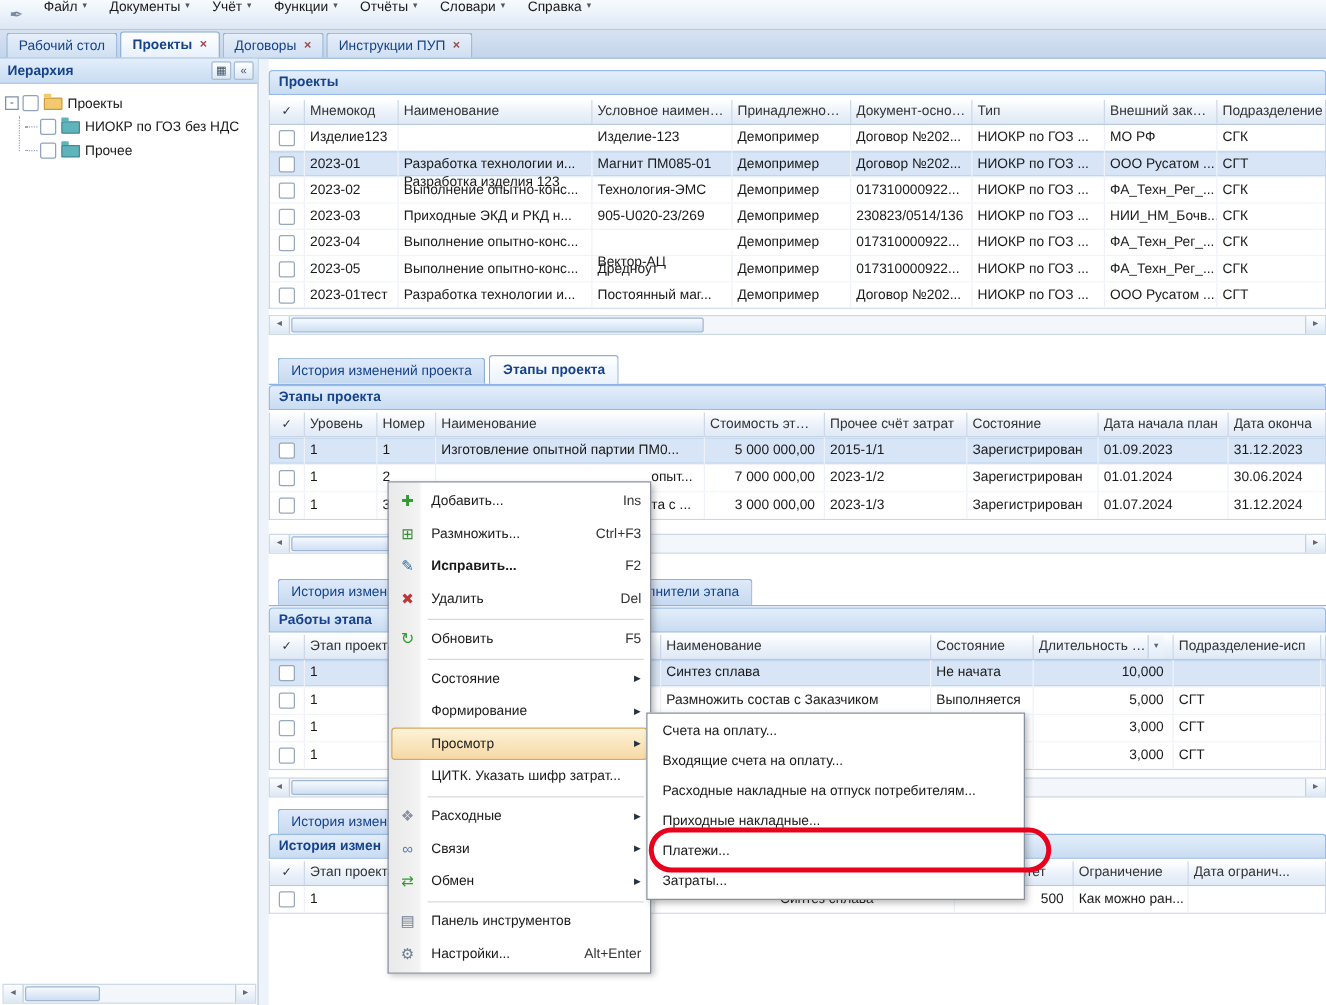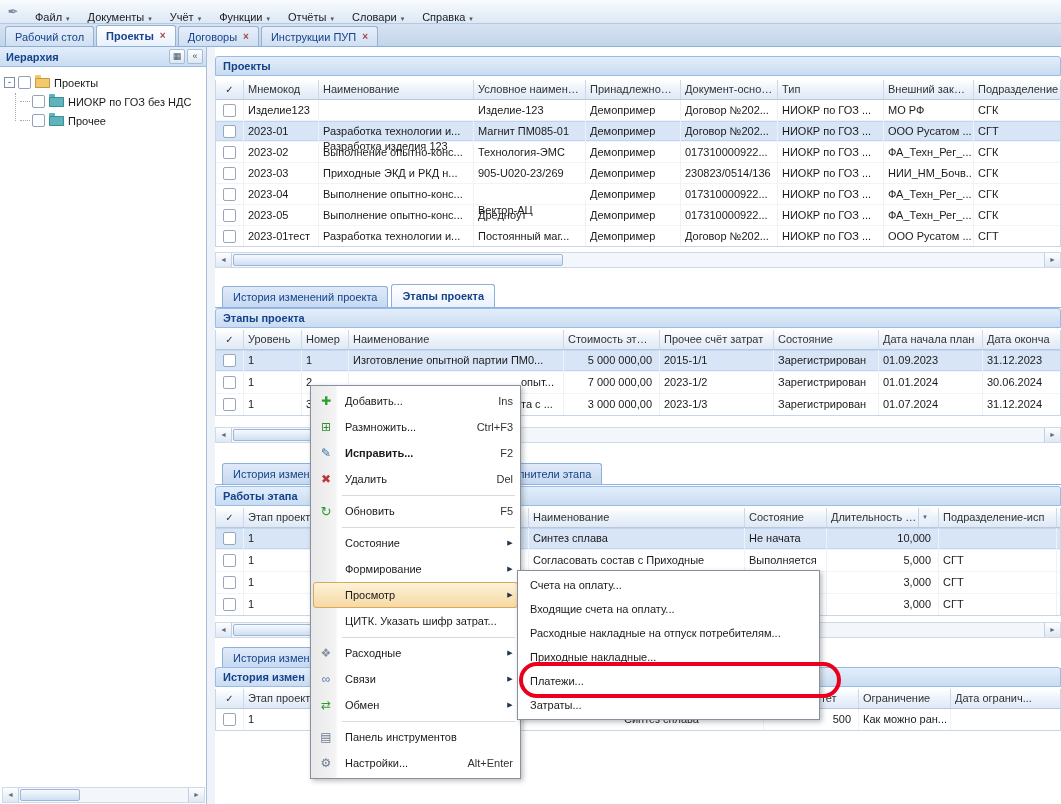--- a/index.html
+++ b/index.html
@@ -4,21 +4,21 @@
 <style>
   *{box-sizing:border-box;margin:0;padding:0}
   html,body{width:1061px;height:804px;overflow:hidden}
   body{font-family:"Liberation Sans","DejaVu Sans",sans-serif;font-size:11px;color:#1a1a1a;background:#fff}
   .app{position:relative;width:1061px;height:804px;background:#fff;overflow:hidden}
 
   
   .menubar{position:absolute;left:0;top:0;width:100%;height:24px;background:linear-gradient(#f8fbfe,#dce8f5);border-bottom:1px solid #b7c9de;display:flex;align-items:center}
   .logo{width:26px;text-align:center;color:#7a8aa0;font-size:13px}
   .mb-items{display:flex;height:100%}
-  .mb-item{display:flex;align-items:flex-end;padding:0 9px;cursor:pointer}
+  .mb-item{display:flex;align-items:flex-start;padding:0 9px;cursor:pointer}
   .mb-arrow{font-size:7px;color:#555;margin-left:4px}
 
   
   .tabbar{position:absolute;left:0;top:24px;width:100%;height:23px;background:linear-gradient(#d7e3f2,#c3d5ea);border-bottom:1px solid #8fb0d4;display:flex;align-items:flex-end;padding-left:4px}
   .wtab{display:flex;align-items:center;height:20px;margin:0 1px;padding:0 9px;border:1px solid #93b2d4;border-bottom:none;border-radius:3px 3px 0 0;background:linear-gradient(#e7effa,#cfdff2);color:#15428b;cursor:pointer;white-space:nowrap}
   .wtab.active{background:linear-gradient(#ffffff,#e9f1fc);font-weight:bold;height:21px}
   .wtab-close{margin-left:6px;color:#a04848;font-weight:bold;font-size:10px;line-height:10px}
 
   
   .sidebar{position:absolute;left:0;top:47px;width:207px;height:757px;background:#fff;border-right:1px solid #a9bed6}
@@ -441,21 +441,21 @@
         <div class="g-cell" data-name="works-cell" style="width: 82px;">Не начата</div>
         <div class="g-cell right" data-name="works-cell" style="width: 112px;">10,000</div>
         <div class="g-cell" data-name="works-cell" style="width: 118px;"></div>
       </div>
       <div class="g-row" data-name="works-row-1">
         <div class="g-cell g-check" data-name="row-check-cell" style="width: 28px;">
           <div class="g-box" data-name="row-checkbox"></div>
         </div>
         <div class="g-cell" data-name="works-cell" style="width: 100px;">1</div>
         <div class="g-cell" data-name="works-cell" style="width: 185px;"></div>
-        <div class="g-cell" data-name="works-cell" style="width: 216px;">Согласовать состав с Приходные</div>
+        <div class="g-cell" data-name="works-cell" style="width: 216px;">Размножить состав с Заказчиком</div>
         <div class="g-cell" data-name="works-cell" style="width: 82px;">Выполняется</div>
         <div class="g-cell right" data-name="works-cell" style="width: 112px;">5,000</div>
         <div class="g-cell" data-name="works-cell" style="width: 118px;">СГТ</div>
       </div>
       <div class="g-row" data-name="works-row-2">
         <div class="g-cell g-check" data-name="row-check-cell" style="width: 28px;">
           <div class="g-box" data-name="row-checkbox"></div>
         </div>
         <div class="g-cell" data-name="works-cell" style="width: 100px;">1</div>
         <div class="g-cell" data-name="works-cell" style="width: 185px;"></div>

